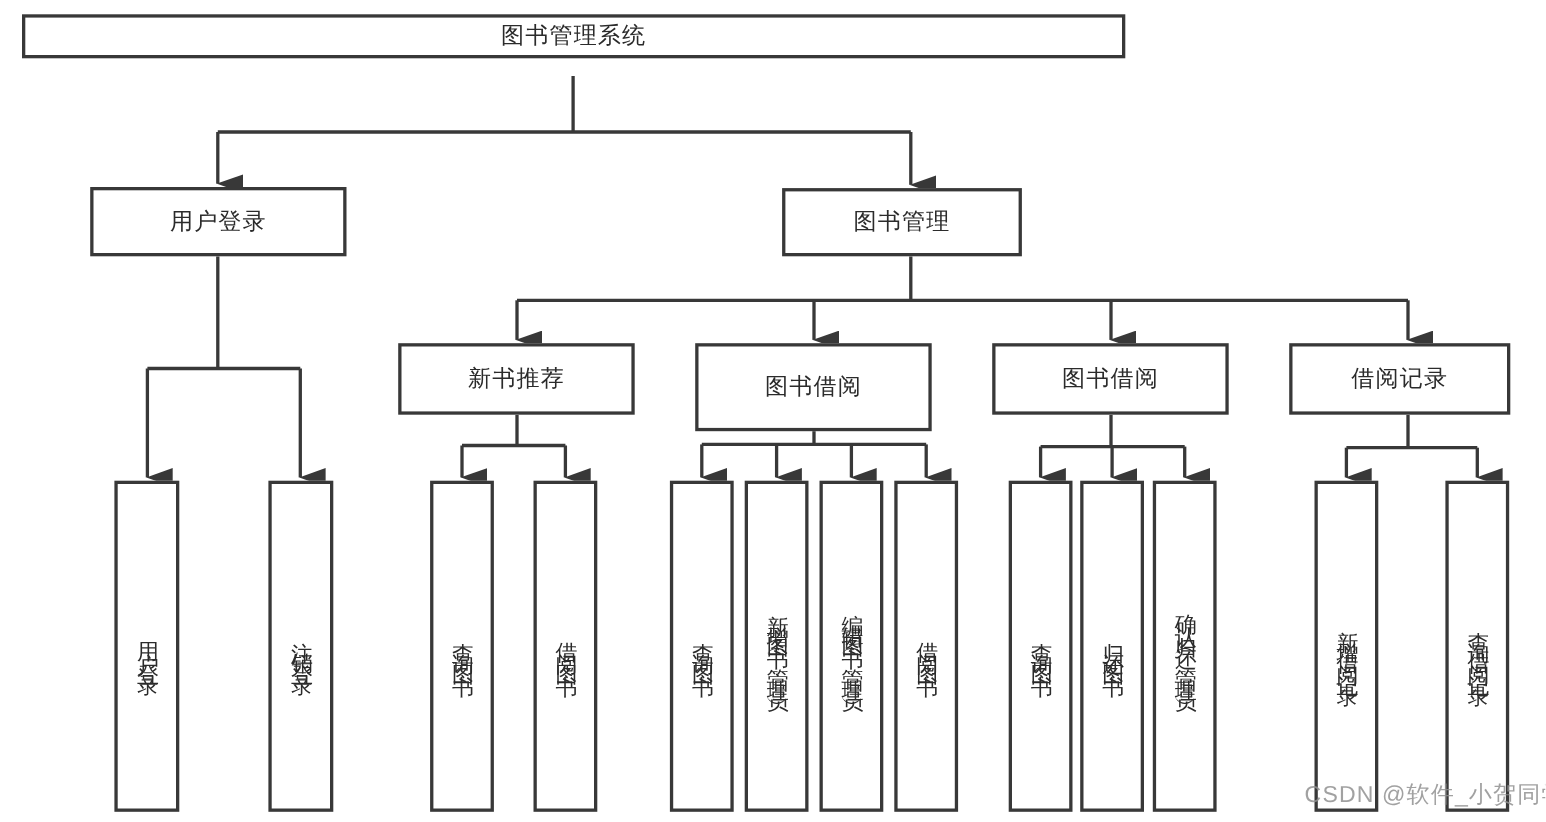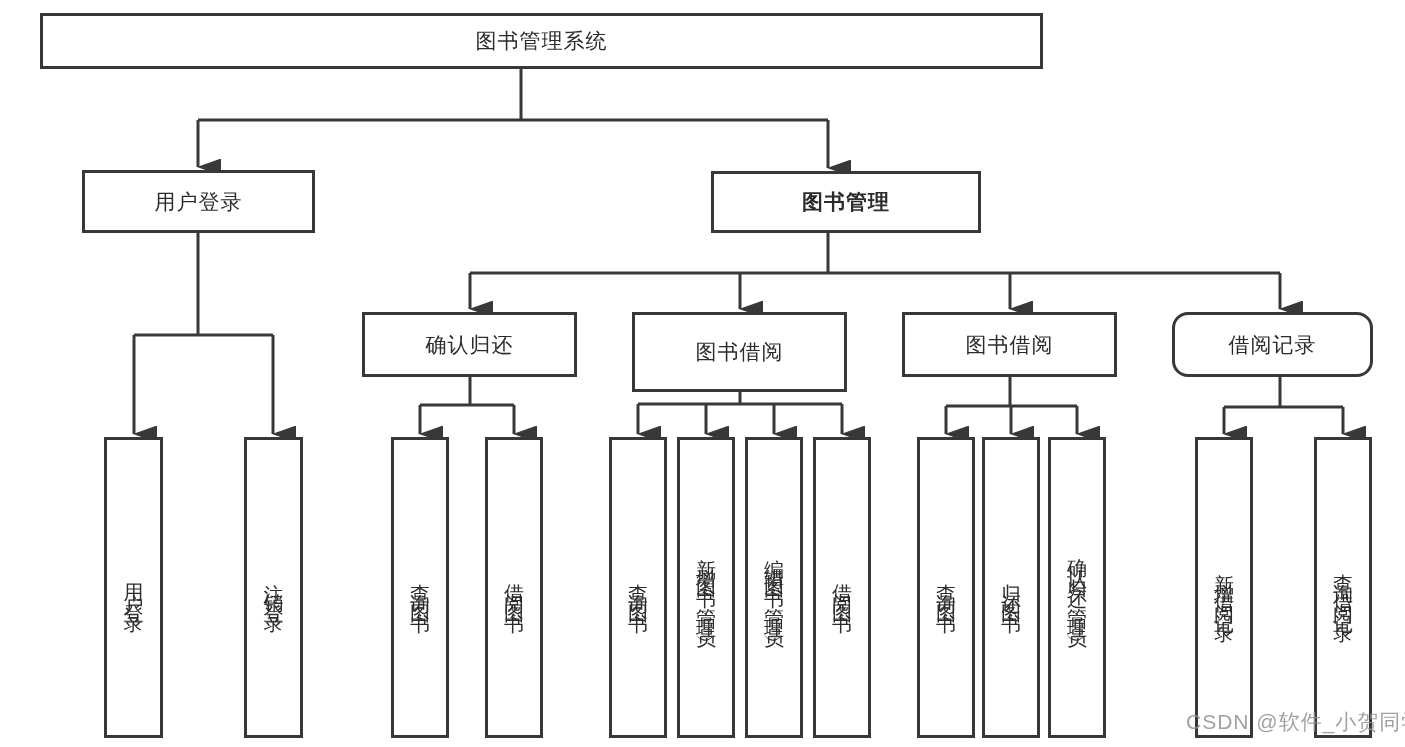--- a/index.html
+++ b/index.html
@@ -88,29 +88,29 @@
       <line x1="946" y1="406" x2="946" y2="434" marker-end="url(#arrow)"></line>
       <line x1="1011" y1="406" x2="1011" y2="434" marker-end="url(#arrow)"></line>
       <line x1="1077" y1="406" x2="1077" y2="434" marker-end="url(#arrow)"></line>
 
       <path d="M1280,377 V407 M1224,407 H1343"></path>
       <line x1="1224" y1="407" x2="1224" y2="434" marker-end="url(#arrow)"></line>
       <line x1="1343" y1="407" x2="1343" y2="434" marker-end="url(#arrow)"></line>
     </g>
   </svg>
 
-  <div class="hbox" style="left:20px;top:13px;width:1003px;height:56px;margin-left:20px;">图书管理系统</div>
+  <div class="hbox" style="left:20px;top:13px;width:1003px;height:40px;">图书管理系统</div>
 
   <div class="hbox" style="left:82px;top:170px;width:233px;height:63px;">用户登录</div>
-  <div class="hbox" style="left:711px;top:171px;width:270px;height:62px;font-weight:bold;">图书管理</div>
+  <div class="hbox" style="left:711px;top:171px;width:218px;height:62px;">图书管理</div>
 
-  <div class="hbox" style="left:362px;top:312px;width:215px;height:65px;">确认归还</div>
+  <div class="hbox" style="left:362px;top:312px;width:215px;height:65px;">新书推荐</div>
   <div class="hbox" style="left:632px;top:312px;width:215px;height:80px;">图书借阅</div>
   <div class="hbox" style="left:902px;top:312px;width:215px;height:65px;">图书借阅</div>
-  <div class="hbox" style="left:1172px;top:312px;width:201px;height:65px;border-radius:16px;">借阅记录</div>
+  <div class="hbox" style="left:1172px;top:312px;width:201px;height:65px;">借阅记录</div>
 
   <div class="vbox" style="left:104px;width:59px;">用户登录</div>
   <div class="vbox" style="left:244px;width:59px;">注销登录</div>
 
   <div class="vbox" style="left:391px;">查询图书</div>
   <div class="vbox" style="left:485px;">借阅图书</div>
 
   <div class="vbox" style="left:609px;">查询图书</div>
   <div class="vbox" style="left:677px;">新增图书（管理员）</div>
   <div class="vbox" style="left:745px;">编辑图书（管理员）</div>

